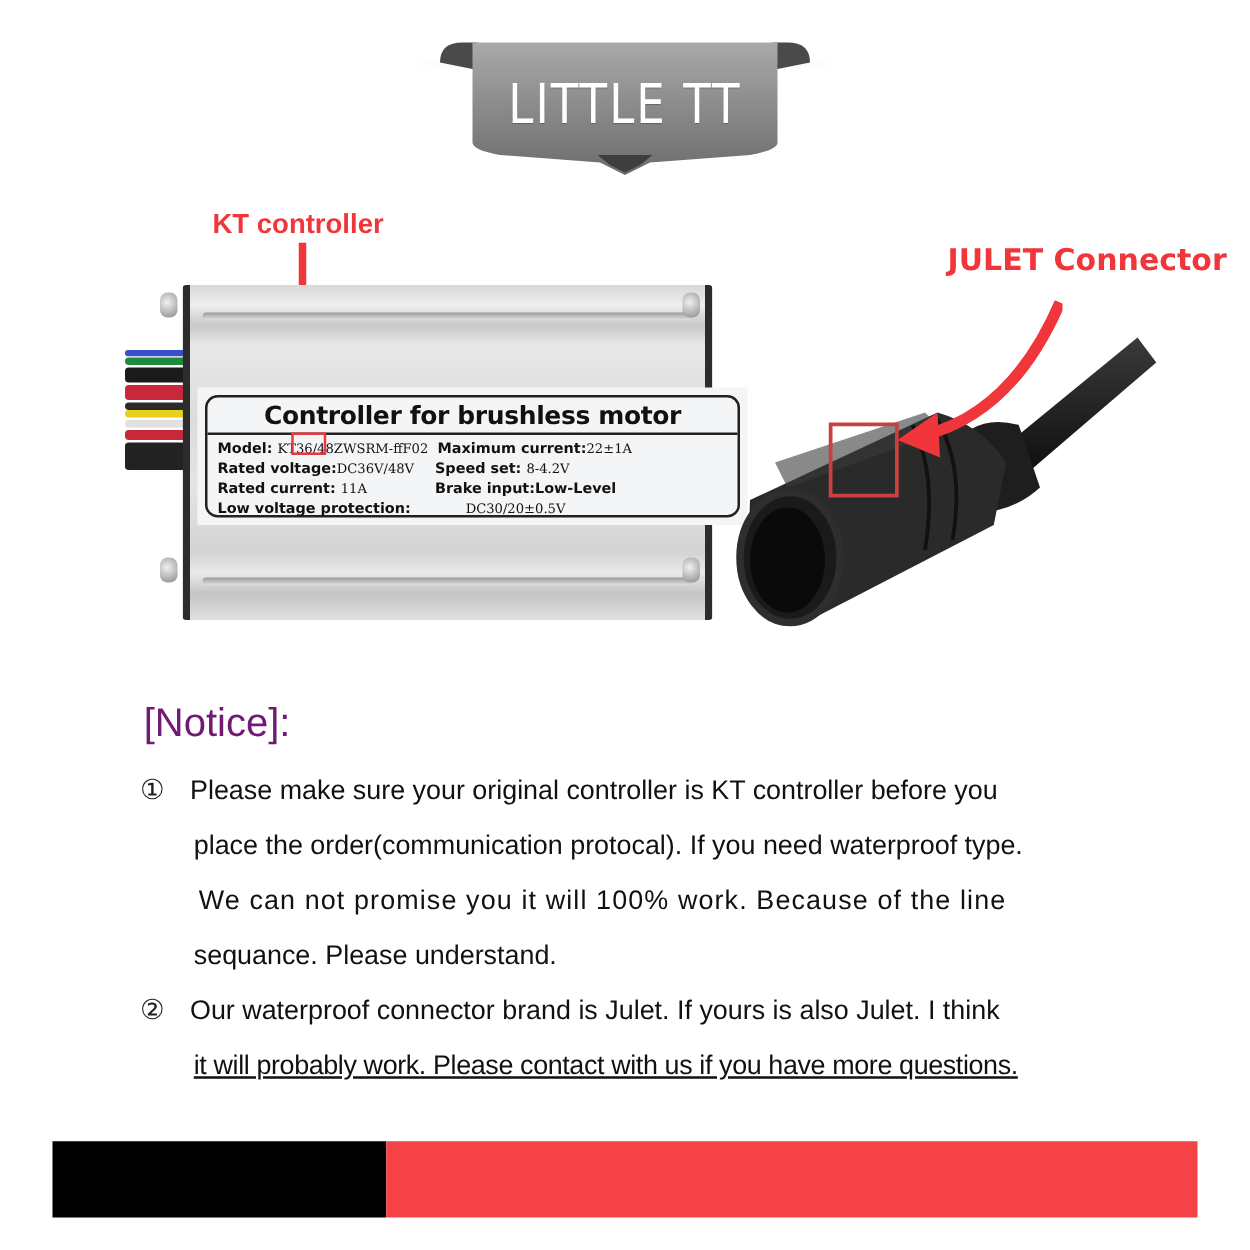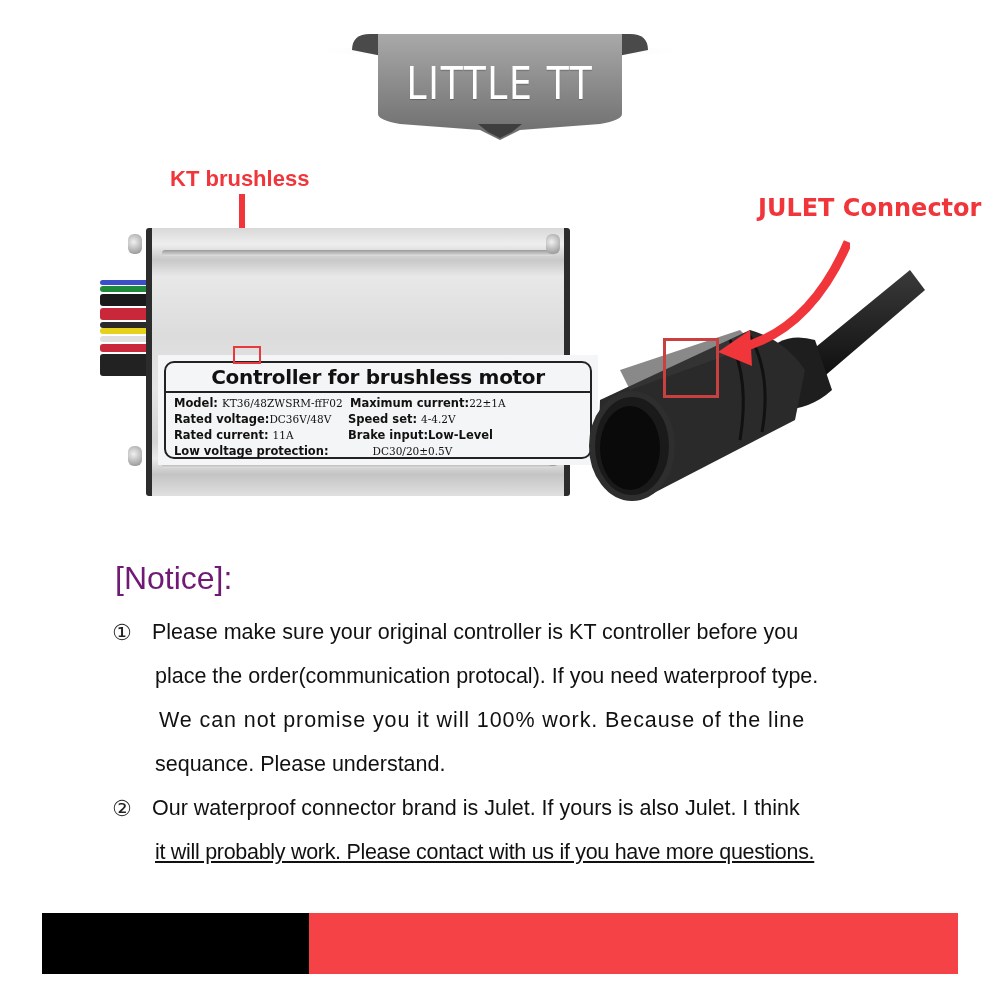--- a/index.html
+++ b/index.html
@@ -29,21 +29,21 @@
   .wires { position: absolute; left: 2px; top: 48px; width: 50px; height: 140px; }
   .wire { position: absolute; left: 0; width: 50px; border-radius: 3px; }
   .box-body {
     position: absolute; left: 48px; top: 8px; width: 412px; height: 268px;
     background: linear-gradient(#d8d8d8 0%, #eeeeee 6%, #c8c8c8 12%, #e8e8e8 18%, #dcdcdc 40%, #e4e4e4 60%, #d4d4d4 80%, #eaeaea 86%, #c4c4c4 92%, #e0e0e0 100%);
     border-left: 6px solid #2c2c2c; border-right: 6px solid #2c2c2c; border-radius: 3px;
   }
   .groove { position: absolute; left: 10px; right: 10px; height: 6px; background: linear-gradient(#9a9a9a, #e0e0e0); border-radius: 3px; }
   .screw { position: absolute; width: 14px; height: 20px; background: radial-gradient(circle at 40% 40%, #f0f0f0, #8a8a8a); border-radius: 6px; }
   .plate {
-    position: absolute; left: 60px; top: 90px; width: 440px; height: 110px; background: #f4f5f6; margin-top: 45px;
+    position: absolute; left: 60px; top: 90px; width: 440px; height: 110px; background: #f4f5f6;
   }
   .plate-inner {
     position: absolute; left: 6px; top: 6px; right: 6px; bottom: 6px;
     border: 2px solid #222; border-radius: 10px;
   }
   .plate-title {
     position: absolute; left: 0; right: 0; top: 2px; text-align: center; font-weight: bold; font-size: 20px;
     color: #111; font-family: "DejaVu Sans", sans-serif; letter-spacing: -0.3px;
     border-bottom: 2px solid #222; padding-bottom: 1px; height: 25px; line-height: 25px;
   }
@@ -85,21 +85,21 @@
     </defs>
     <rect x="0" y="20" width="400" height="6" fill="url(#shade)"></rect>
     <path d="M52 22 Q52 6 70 6 L82 6 L82 28 Z" fill="#4a4a4a"></path>
     <path d="M348 22 Q348 6 330 6 L318 6 L318 28 Z" fill="#4a4a4a"></path>
     <path d="M78 6 L322 6 L322 86 Q322 92 300 96 L220 102 L200 112 L180 102 L100 96 Q78 92 78 86 Z" fill="url(#rg)"></path>
     <path d="M178 96 L222 96 L212 104 L200 110 L188 104 Z" fill="#3e3e3e"></path>
   </svg>
   <div id="banner-text">LITTLE TT</div>
 </div>
 
-<div id="kt-label" class="abs red-label">KT brushless</div>
+<div id="kt-label" class="abs red-label">KT controller</div>
 <svg id="kt-arrow" class="abs" width="20" height="156">
   <rect x="7" y="0" width="6" height="128" fill="#f0353b"></rect>
   <polygon points="0,120 20,120 10,154" fill="#f0353b"></polygon>
 </svg>
 
 <div id="controller" class="abs">
   <div class="wires">
     <div class="wire" style="top:12px;height:5px;background:#3b50c8;"></div>
     <div class="wire" style="top:18px;height:6px;background:#1f8a3a;"></div>
     <div class="wire" style="top:26px;height:12px;background:#1a1a1a;"></div>
@@ -127,21 +127,21 @@
         <span class="v">KT36/48ZWSRM-ffF02</span>
       </div>
       <div class="spec" style="left:184px;top:33px;">
         <span>Maximum current:</span><span class="v">22±1A</span>
       </div>
       <div class="spec" style="left:8px;top:49px;">
         <span>Rated voltage:</span><span class="v">DC36V/48V</span>
       </div>
       <div class="spec" style="left:182px;top:49px;">
         <span>Speed set:</span>
-        <span class="v">4-4.2V</span>
+        <span class="v">8-4.2V</span>
       </div>
       <div class="spec" style="left:8px;top:65px;">
         <span>Rated current:</span>
         <span class="v">11A</span>
       </div>
       <div class="spec" style="left:182px;top:65px;">
         <span>Brake input:</span><span>Low-Level</span>
       </div>
       <div class="spec" style="left:8px;top:81px;">
         <span>Low voltage protection:</span>

